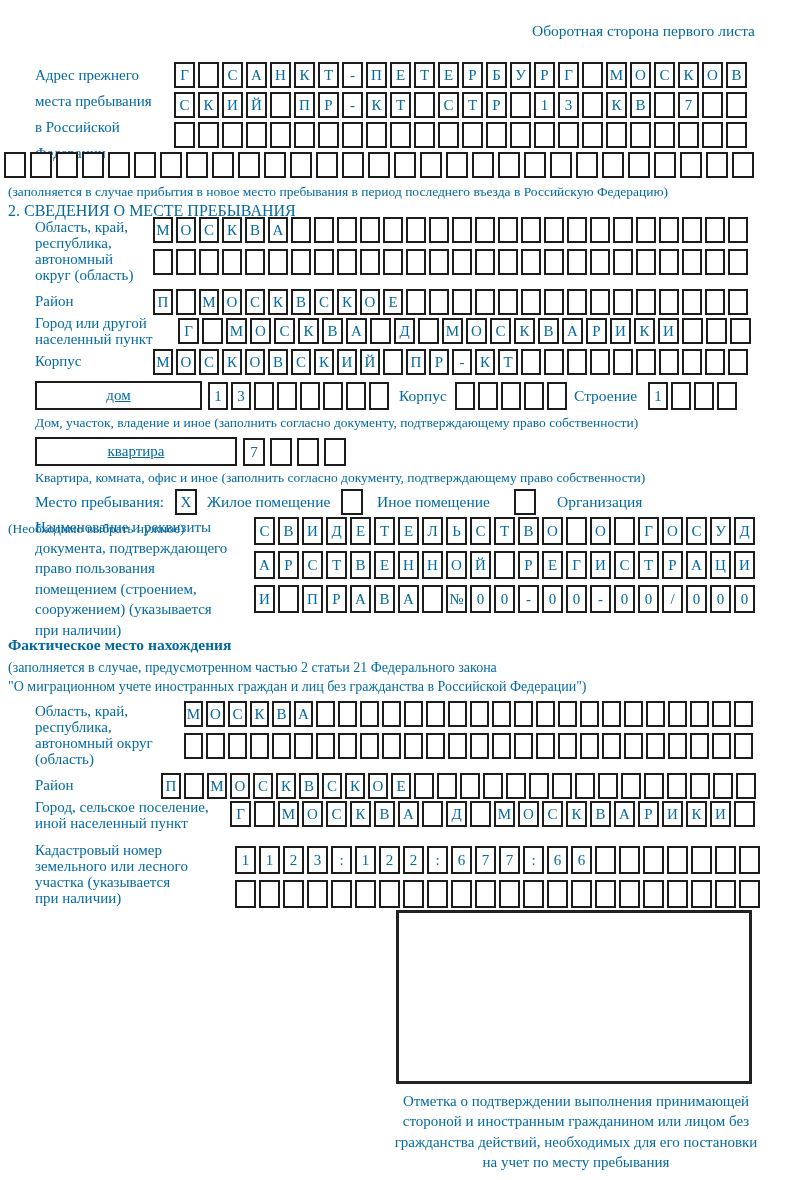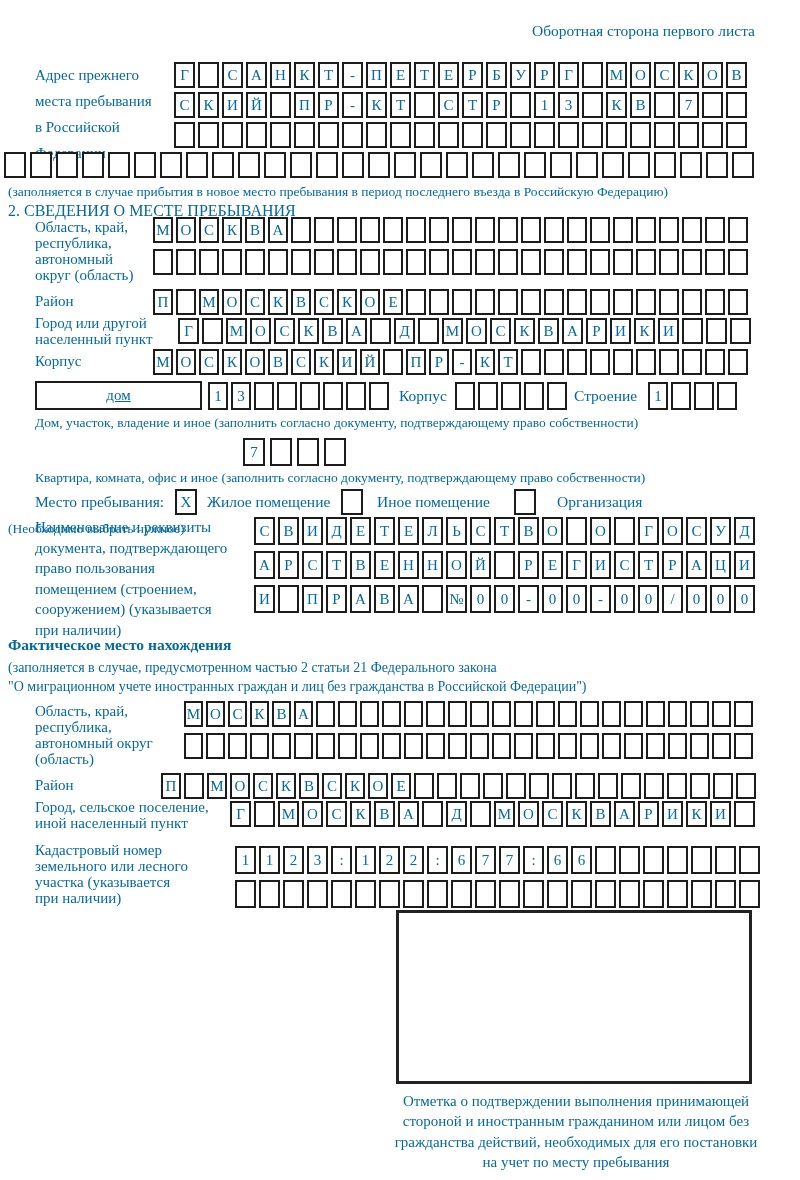--- a/index.html
+++ b/index.html
@@ -322,20 +322,21 @@
     </div>
   <div class="abs inline-lbl" style="left:574px;top:387px;">Строение</div>
   <div class="abs cells" style="left:648px;top:382px;--cw:20px;--chh:28px;">
       <span class="cell">1</span>
       <span class="cell"></span>
       <span class="cell"></span>
       <span class="cell"></span>
     </div>
   <div class="abs cap" style="left:35px;top:415px;">Дом, участок, владение и иное (заполнить согласно документу, подтверждающему право собственности)</div>
 
+  <div class="abs rect" style="left:35px;top:437px;width:202px;height:29px;">квартира</div>
   <div class="abs cells" style="left:243px;top:438px;--cw:22px;--chh:28px;gap:5px;">
       <span class="cell">7</span>
       <span class="cell"></span>
       <span class="cell"></span>
       <span class="cell"></span>
     </div>
   <div class="abs cap" style="left:35px;top:470px;">Квартира, комната, офис и иное (заполнить согласно документу, подтверждающему право собственности)</div>
 
   <div class="abs inline-lbl" style="left:35px;top:493px;">Место пребывания:</div>
   <div class="abs cells" style="left:175px;top:489px;--cw:22px;">

